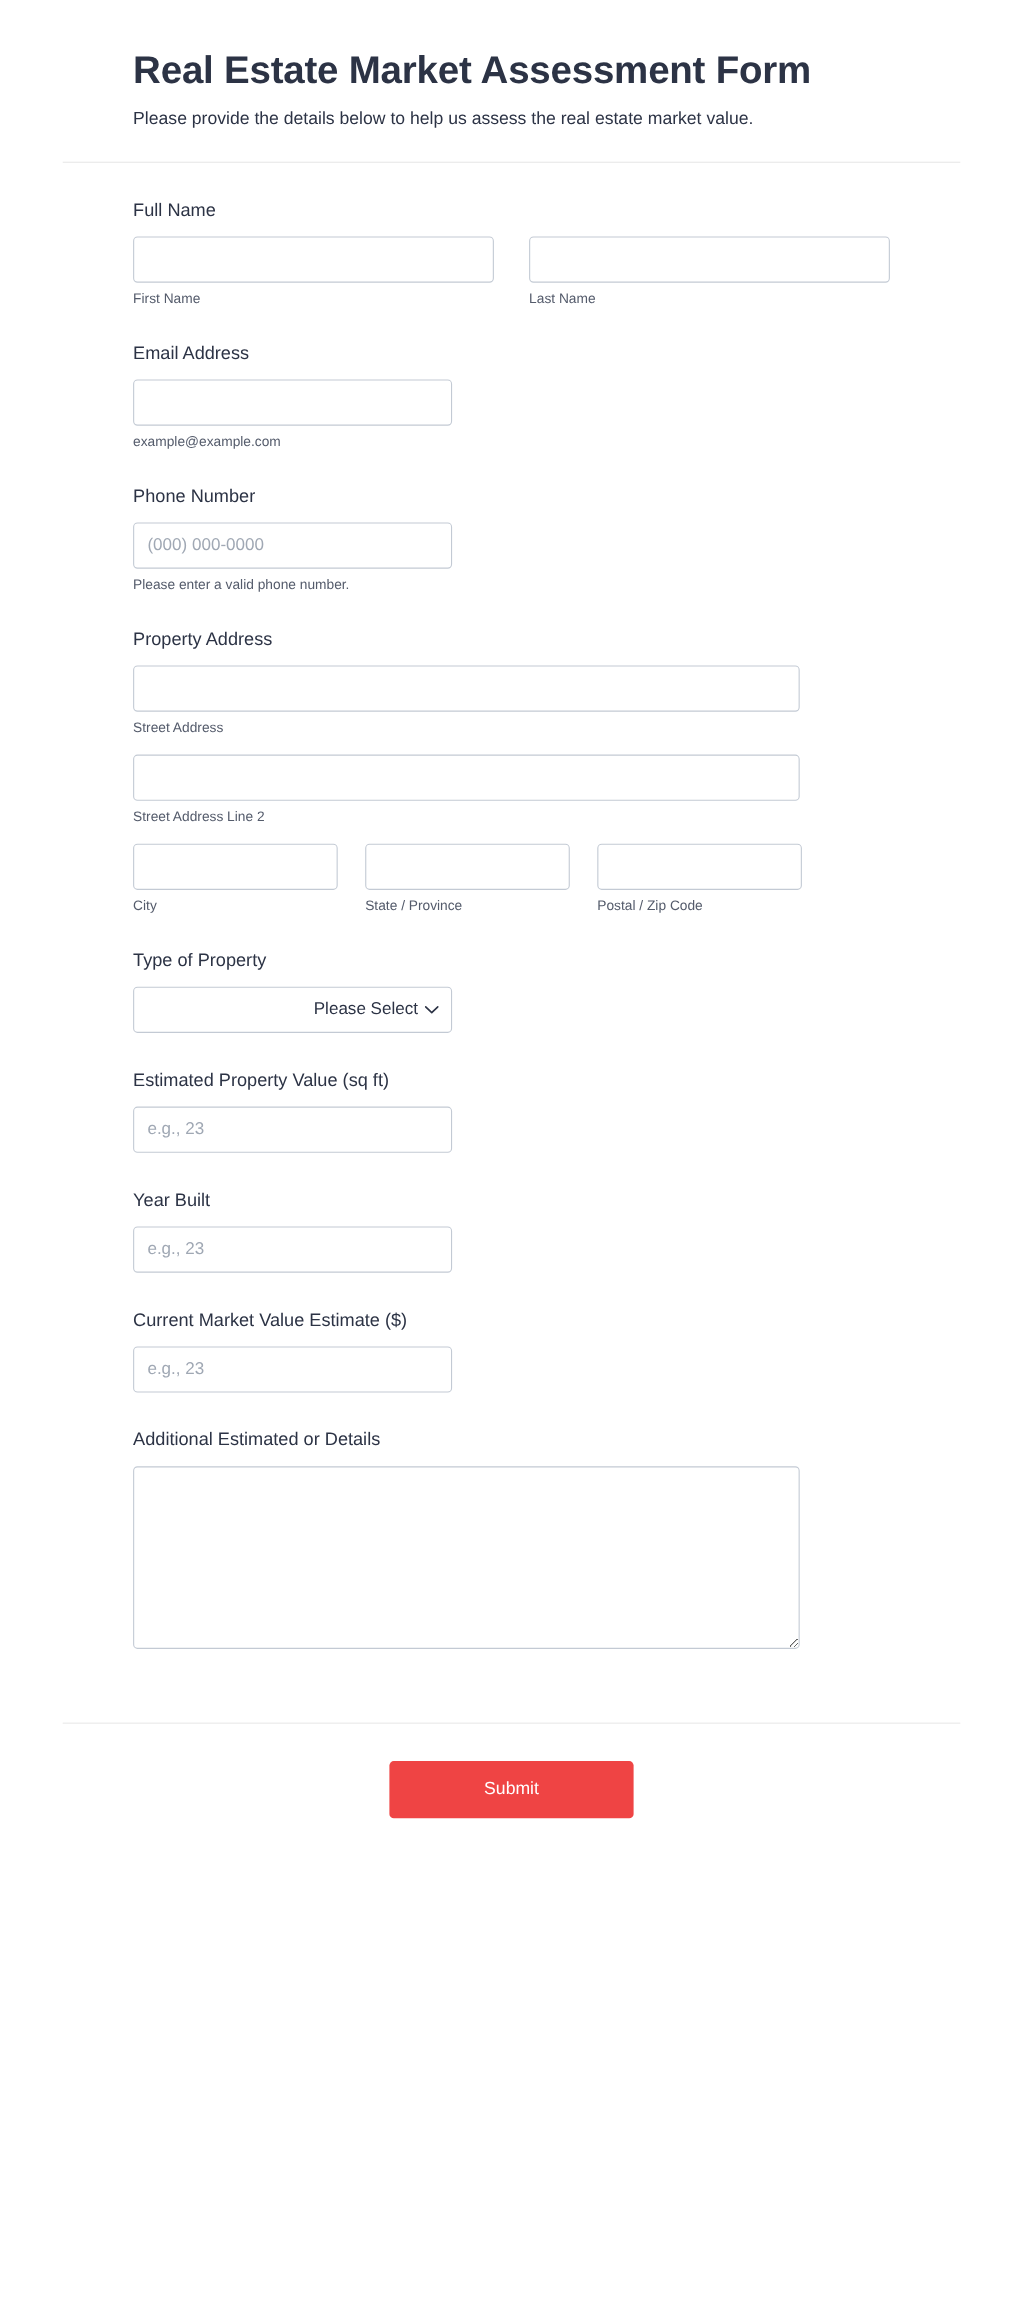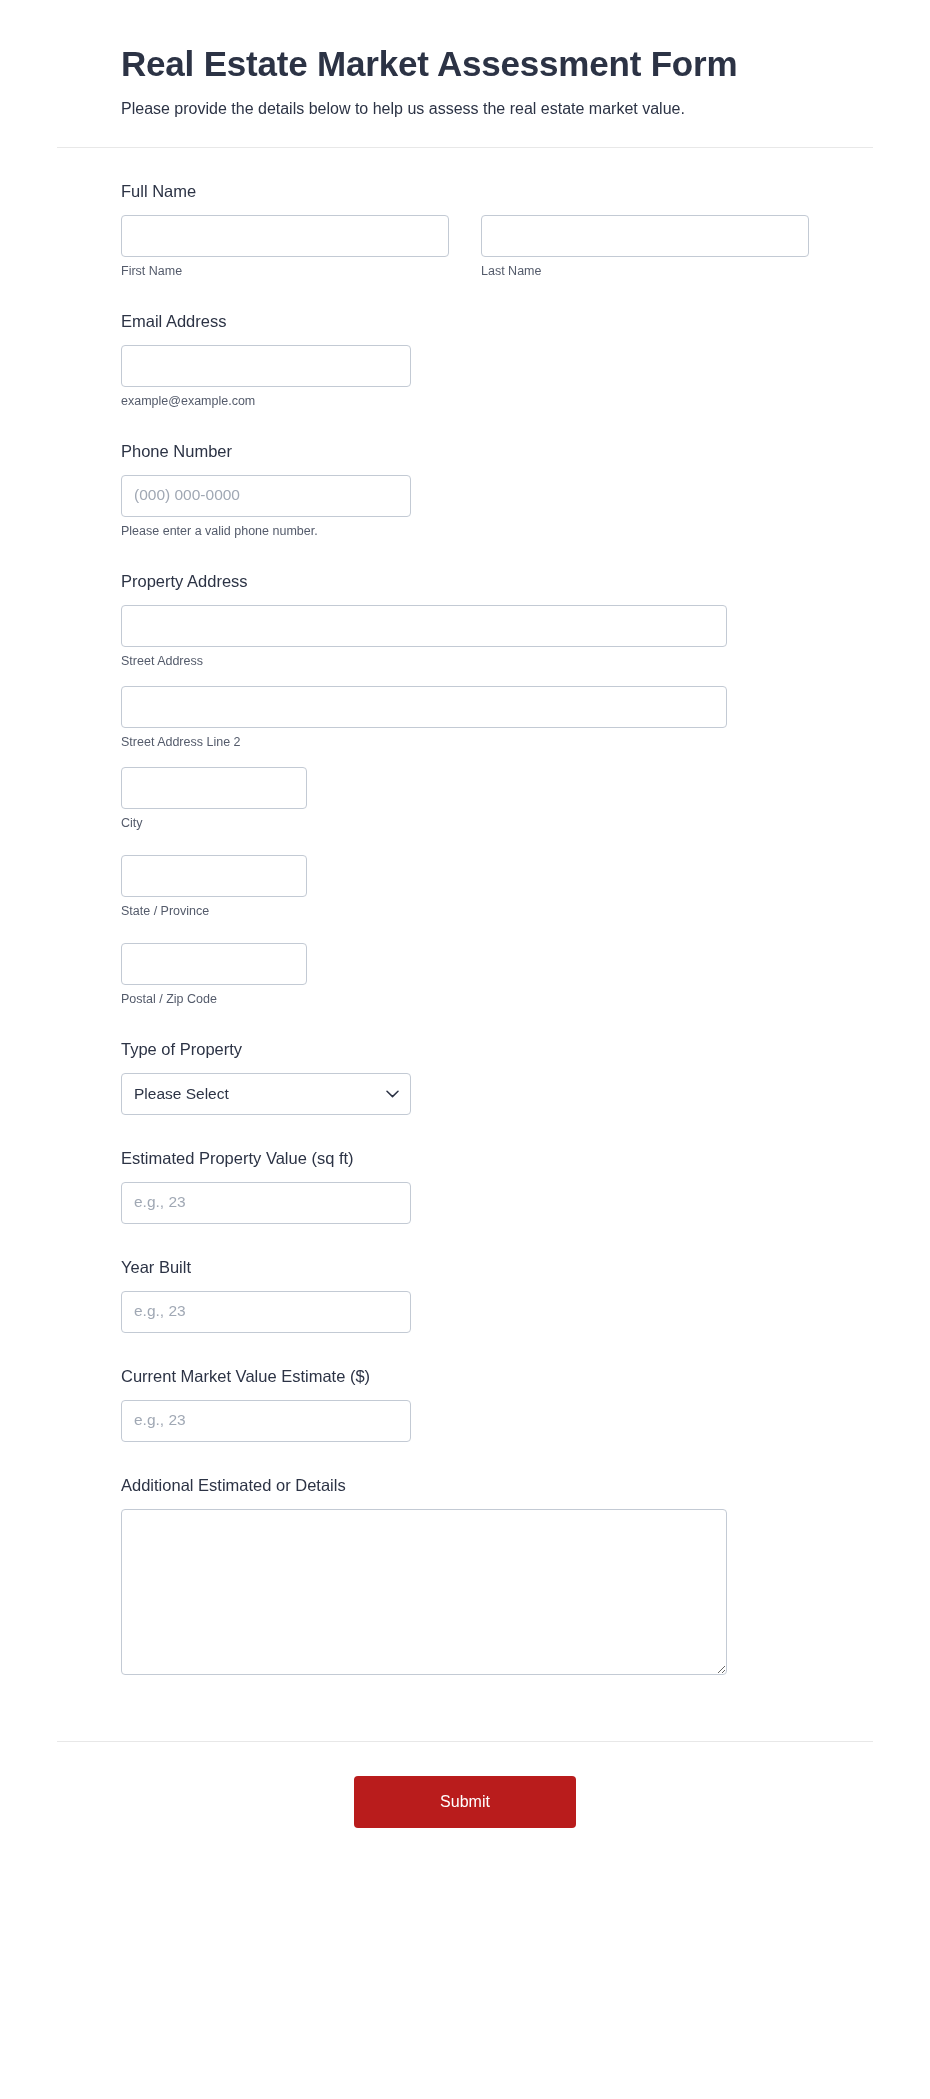--- a/index.html
+++ b/index.html
@@ -76,20 +76,21 @@
   .col-half { width: 346px; }
   .w-medium { width: 290px; }
   .w-full { width: 606px; }
   select.txt-input {
     appearance: none;
     -webkit-appearance: none;
     background-image: none;
     padding-right: 30px;
     font-size: 15.5px;
     color: #2c3345;
+    text-align: right;
   }
   .select-wrap {
     position: relative;
     width: 290px;
   }
   .chev {
     position: absolute;
     right: 12px;
     top: 50%;
     transform: translateY(-50%);
@@ -99,31 +100,30 @@
   textarea.txt-input {
     height: 166px;
     padding: 10px 12px;
     resize: vertical;
     line-height: 1.4;
   }
   .addr-row {
     display: flex;
     gap: 25px;
     margin-top: 4px;
-    flex-direction: column;
   }
   .addr-col { width: 186px; }
   .form-footer {
     border-top: 1px solid #e8e8e8;
     padding: 34px 64px 42px 64px;
     display: flex;
     justify-content: center;
   }
   .submit-btn {
-    background: #b91c1c;
+    background: #ef4444;
     color: #ffffff;
     border: none;
     border-radius: 4px;
     width: 222px;
     height: 52px;
     font-size: 16px;
     font-family: "Liberation Sans", sans-serif;
     cursor: pointer;
   }
   .mb-sm { margin-bottom: 18px; }

